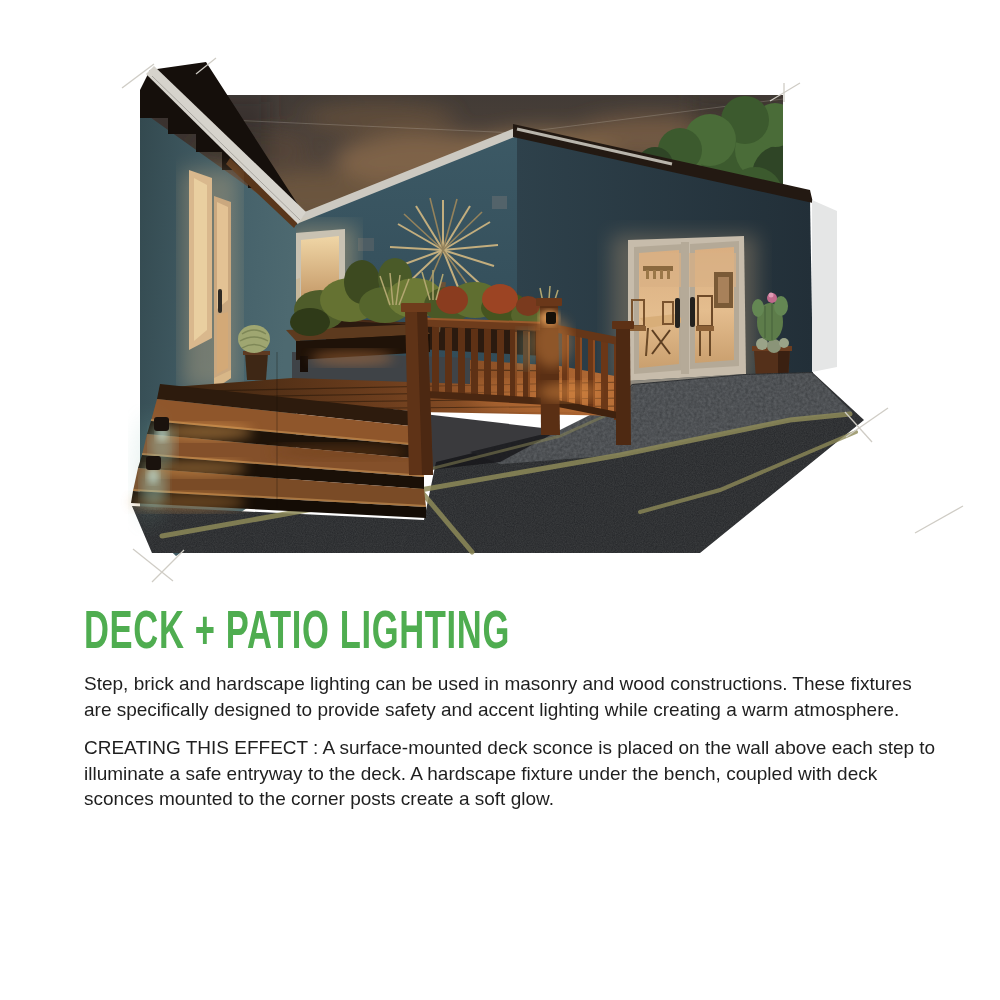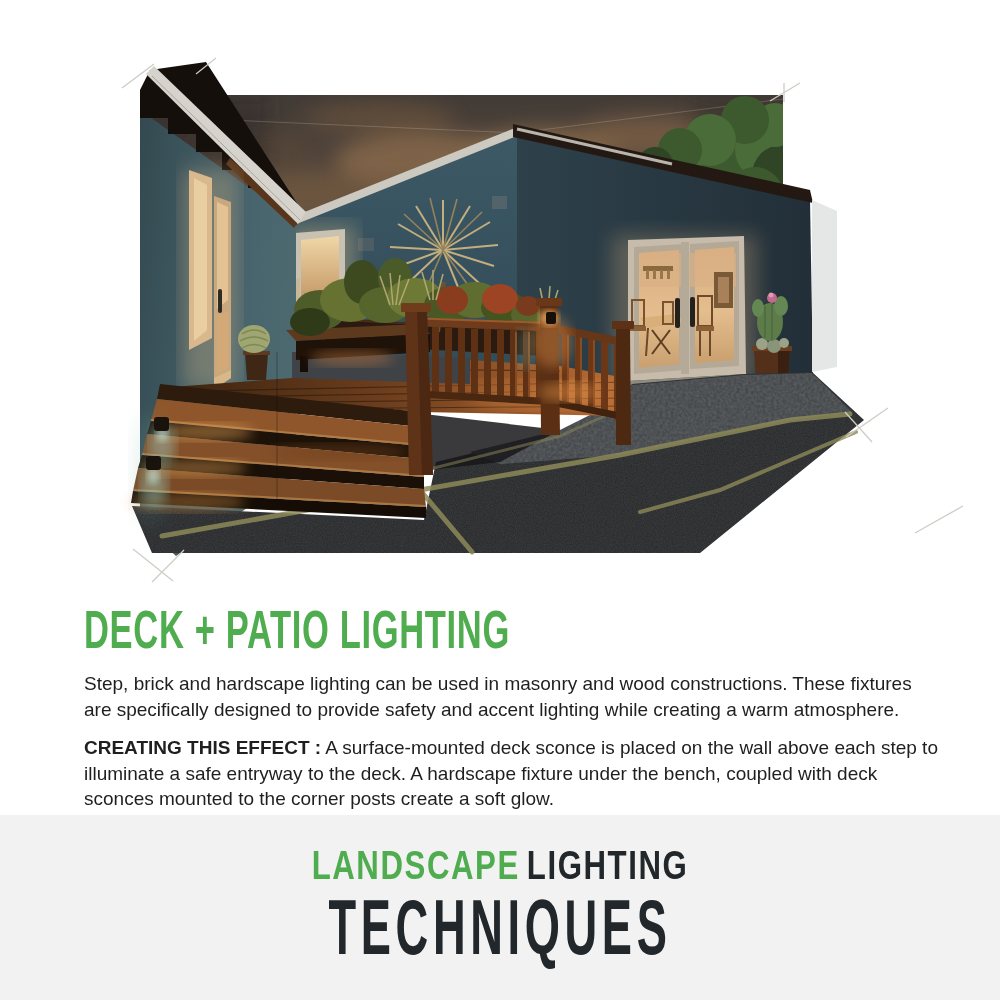--- a/index.html
+++ b/index.html
@@ -7,21 +7,21 @@
   }
   html,body{margin:0;padding:0;background:#fff;}
   .page{position:relative;width:1000px;height:1000px;background:#ffffff;overflow:hidden;
         font-family:"Liberation Sans","DejaVu Sans",sans-serif;}
   .hero{position:absolute;left:0;top:0;width:1000px;height:600px;}
   .hero svg{display:block;}
   .copy{position:absolute;left:84px;top:602px;width:860px;}
   .copy h1{margin:0 0 15px 0;font-size:54px;line-height:1.0;font-weight:700;color:var(--accent);
            letter-spacing:1px;white-space:nowrap;transform:scaleX(.64);transform-origin:left top;}
   .copy p{margin:0 0 13px 0;font-size:19px;line-height:25.5px;color:var(--ink);}
-  .copy strong{font-weight:700;color:var(--ink);margin-top:41px;}
+  .copy strong{font-weight:400;color:var(--ink);margin-top:41px;}
   .footer{position:absolute;left:0;top:815px;width:1000px;height:185px;background:var(--footer-bg);
           text-align:center;}
   .brand1{margin:0;padding-top:30px;font-size:40px;font-weight:700;letter-spacing:2px;color:var(--footer-ink);
           white-space:nowrap;transform:scaleX(.78);transform-origin:center top;line-height:1.0;}
   .brand1 .green{color:var(--accent);margin-right:9px;}
   .brand2{margin:0;margin-top:3px;font-size:78px;font-weight:700;letter-spacing:8px;color:var(--footer-ink);
           white-space:nowrap;transform:scaleX(.58);transform-origin:center top;line-height:1.0;}
 </style>
 </head>
 <body>
@@ -422,18 +422,14 @@
     </g>
   </svg>
   </div>
 
   <section class="copy">
     <h1>DECK + PATIO LIGHTING</h1>
     <p>Step, brick and hardscape lighting can be used in masonry and wood constructions. These fixtures are specifically designed to provide safety and accent lighting while creating a warm atmosphere.</p>
     <p><strong>CREATING THIS EFFECT :</strong><span> A surface-mounted deck sconce is placed on the wall above each step to illuminate a safe entryway to the deck. A hardscape fixture under the bench, coupled with deck sconces mounted to the corner posts create a soft glow.</span></p>
   </section>
 
-  <footer class="footer">
-    <div class="brand1"><span class="green">LANDSCAPE</span><span>LIGHTING</span></div>
-    <div class="brand2">TECHNIQUES</div>
-  </footer>
 
 </div>
 
 </body></html>

